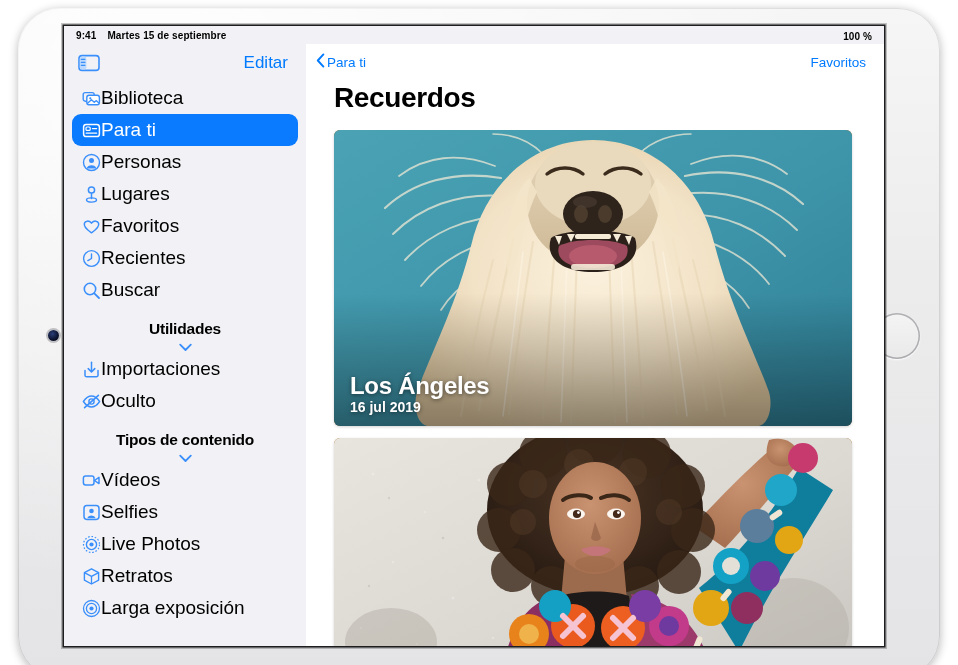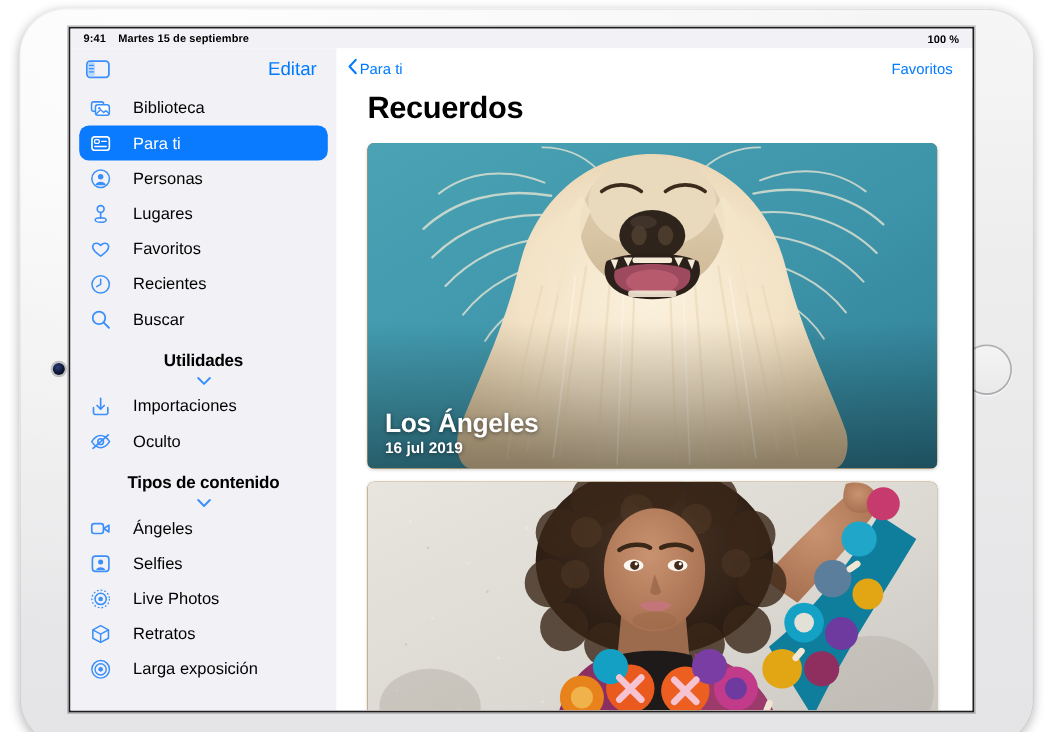--- a/index.html
+++ b/index.html
@@ -135,26 +135,26 @@
     font-size: 27px;
     font-weight: bold;
     color: #000;
     padding: 2px 0 10px 18px;
     letter-spacing: -0.4px;
   }
   .nav-list { padding: 0 8px; }
   .nav-item {
     display: flex;
     align-items: center;
-    gap: 20px;
+    gap: 0;
     height: 32px;
     padding: 0 10px;
     border-radius: 9px;
     cursor: pointer;
-    font-size: 15px;
+    font-size: 19px;
     color: #000;
   }
   .nav-item.selected {
     background: #0a7aff;
     color: #fff;
   }
   .nav-icon {
     width: 19px; height: 19px;
     flex: 0 0 19px;
     display: flex;
@@ -428,21 +428,21 @@
         </div>
 
         <div class="nav-list">
           <div class="nav-item">
             <span class="nav-icon">
               <svg width="19" height="19" viewBox="0 0 19 19">
                 <rect x="1.4" y="5" width="10.6" height="9" rx="2.2" stroke-width="1.5" fill="none"></rect>
                 <path d="M12.4 9.5 L17 6.4 L17 12.6 Z" stroke-width="1.5" fill="none" stroke-linejoin="round"></path>
               </svg>
             </span>
-            <span>Ángeles</span>
+            <span>Vídeos</span>
           </div>
           <div class="nav-item">
             <span class="nav-icon">
               <svg width="19" height="19" viewBox="0 0 19 19">
                 <rect x="2" y="2.6" width="15" height="13.8" rx="2.8" stroke-width="1.5" fill="none"></rect>
                 <circle cx="9.5" cy="8" r="2.3" fill="#3b8ffb" stroke="none"></circle>
                 <path d="M5.3 15.2 a4.4 3.7 0 0 1 8.4 0" fill="#3b8ffb" stroke="none"></path>
               </svg>
             </span>
             <span>Selfies</span>

